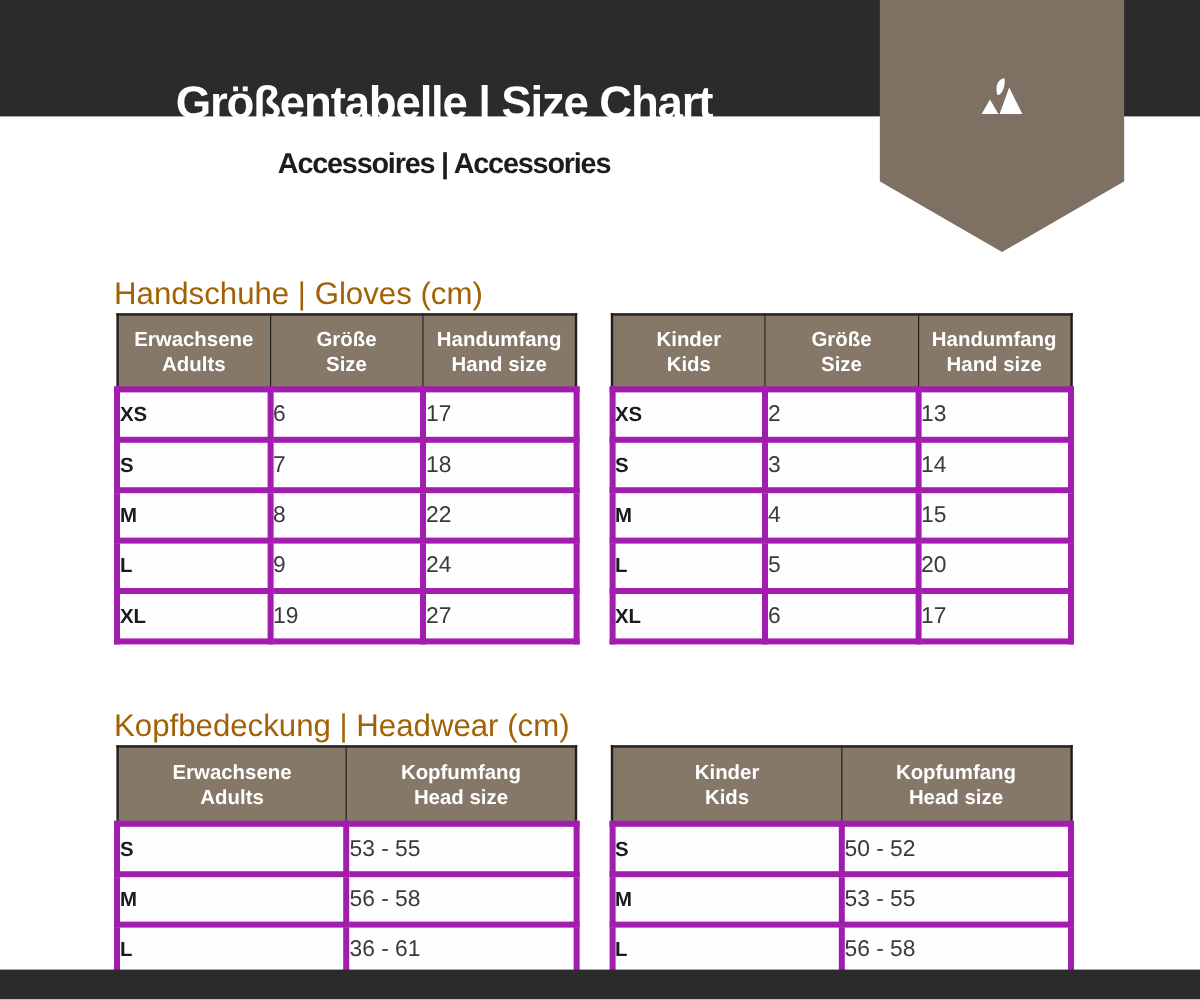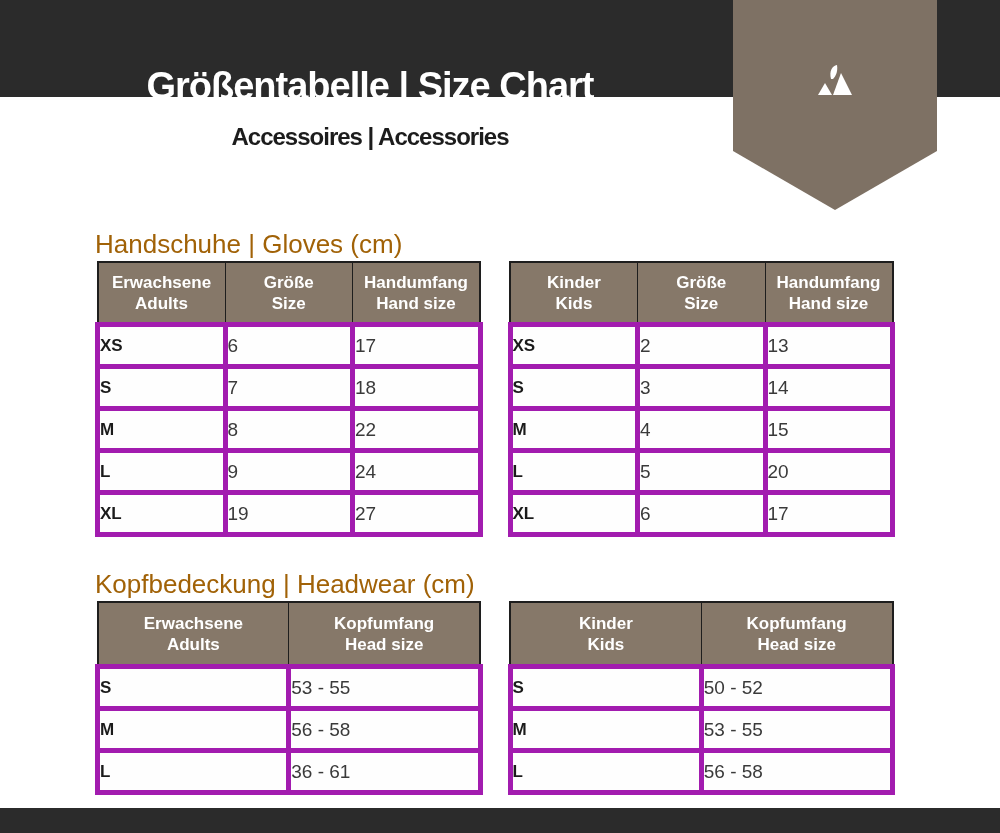--- a/index.html
+++ b/index.html
@@ -32,21 +32,21 @@
     color:#ffffff;font-size:25px;font-weight:bold;letter-spacing:4px;
     line-height:32px;
   }
   
   .content{padding-left:95px;width:800px;}
   .section-heading{
     font-size:26px;line-height:28px;font-weight:normal;color:#a16207;
     white-space:nowrap;
   }
   .h1{margin-top:70px;}
-  .h2{margin-top:33px;}
+  .h2{margin-top:53px;}
   .tables-row{display:flex;gap:25px;margin-top:3px;}
   table{
     border-collapse:collapse;width:417px;table-layout:fixed;
     background:#fefefe;border:2px solid #1e1e1e;
   }
   th{
     background:#867869;color:#ffffff;border:1px solid #1e1e1e;
     font-size:17px;font-weight:bold;height:59px;line-height:21px;
     text-align:center;padding:0;
   }

